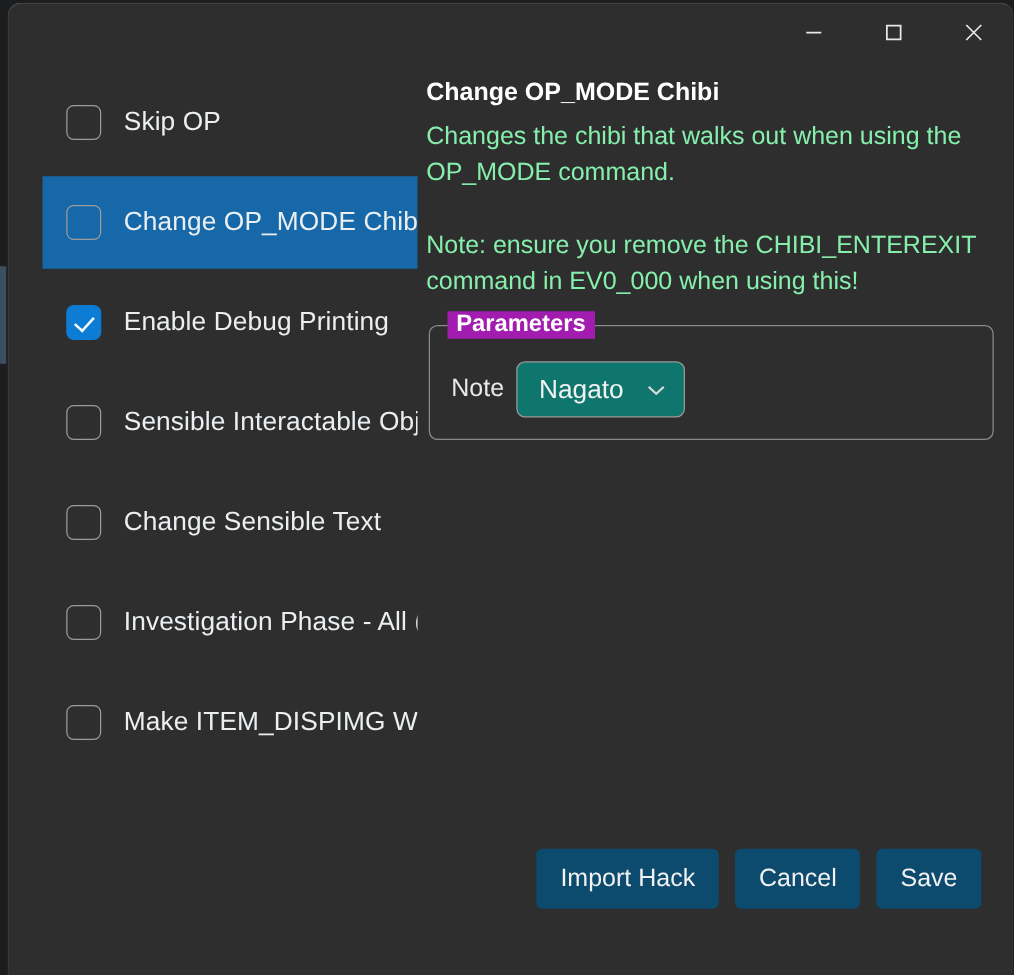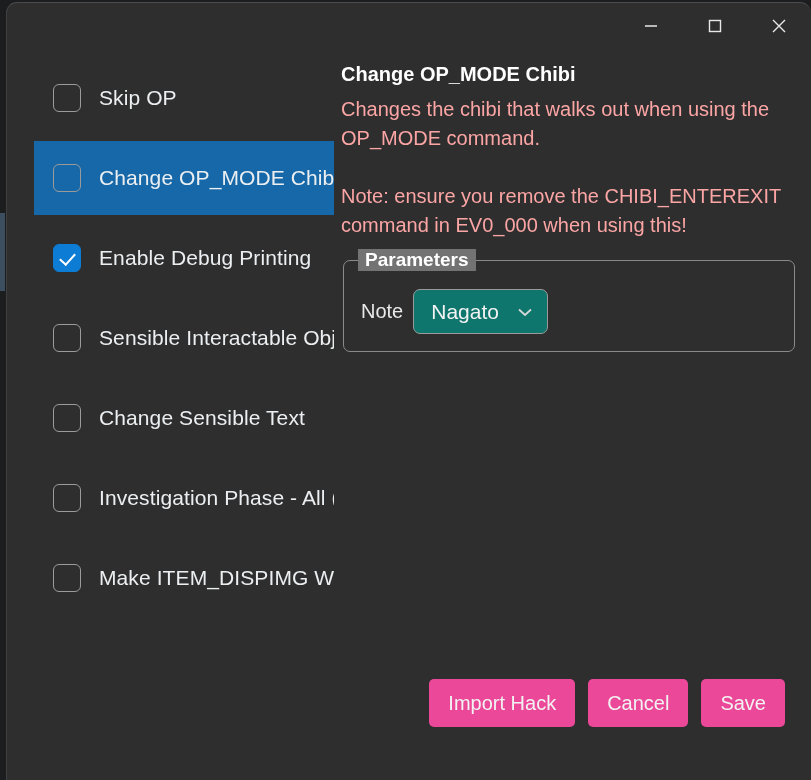--- a/index.html
+++ b/index.html
@@ -136,21 +136,21 @@
     width: 455px;
   }
   .detail-title {
     color: #ffffff;
     font-size: 20px;
     font-weight: bold;
     line-height: 26px;
     margin: 0 0 8px 0;
   }
   .detail-desc {
-    color: #fca5a5;
+    color: #86efac;
     font-size: 20px;
     line-height: 29px;
     margin: 0;
     white-space: pre-wrap;
   }
 
   
   .groupbox {
     position: absolute;
     left: 336px;
@@ -158,21 +158,21 @@
     width: 452px;
     height: 92px;
     border: 1.4px solid #8a8a8a;
     border-radius: 7px;
     box-sizing: border-box;
   }
   .group-legend {
     position: absolute;
     left: 14px;
     top: -12px;
-    background: #737373;
+    background: #a21caf;
     padding: 0 7px;
     color: #ffffff;
     font-size: 19px;
     font-weight: bold;
     line-height: 22px;
   }
   .param-row {
     position: absolute;
     left: 17px;
     top: 28px;
@@ -208,21 +208,21 @@
   
   .footer {
     position: absolute;
     right: 26px;
     bottom: 53px;
     display: flex;
     gap: 13px;
   }
   .btn {
     height: 48px;
-    background: #ec4899;
+    background: #0c4a6e;
     border: none;
     border-radius: 5px;
     color: #f2f2f2;
     font-size: 20px;
     font-family: "Liberation Sans", sans-serif;
     padding: 0 19px;
     cursor: pointer;
     white-space: nowrap;
   }
 </style>

